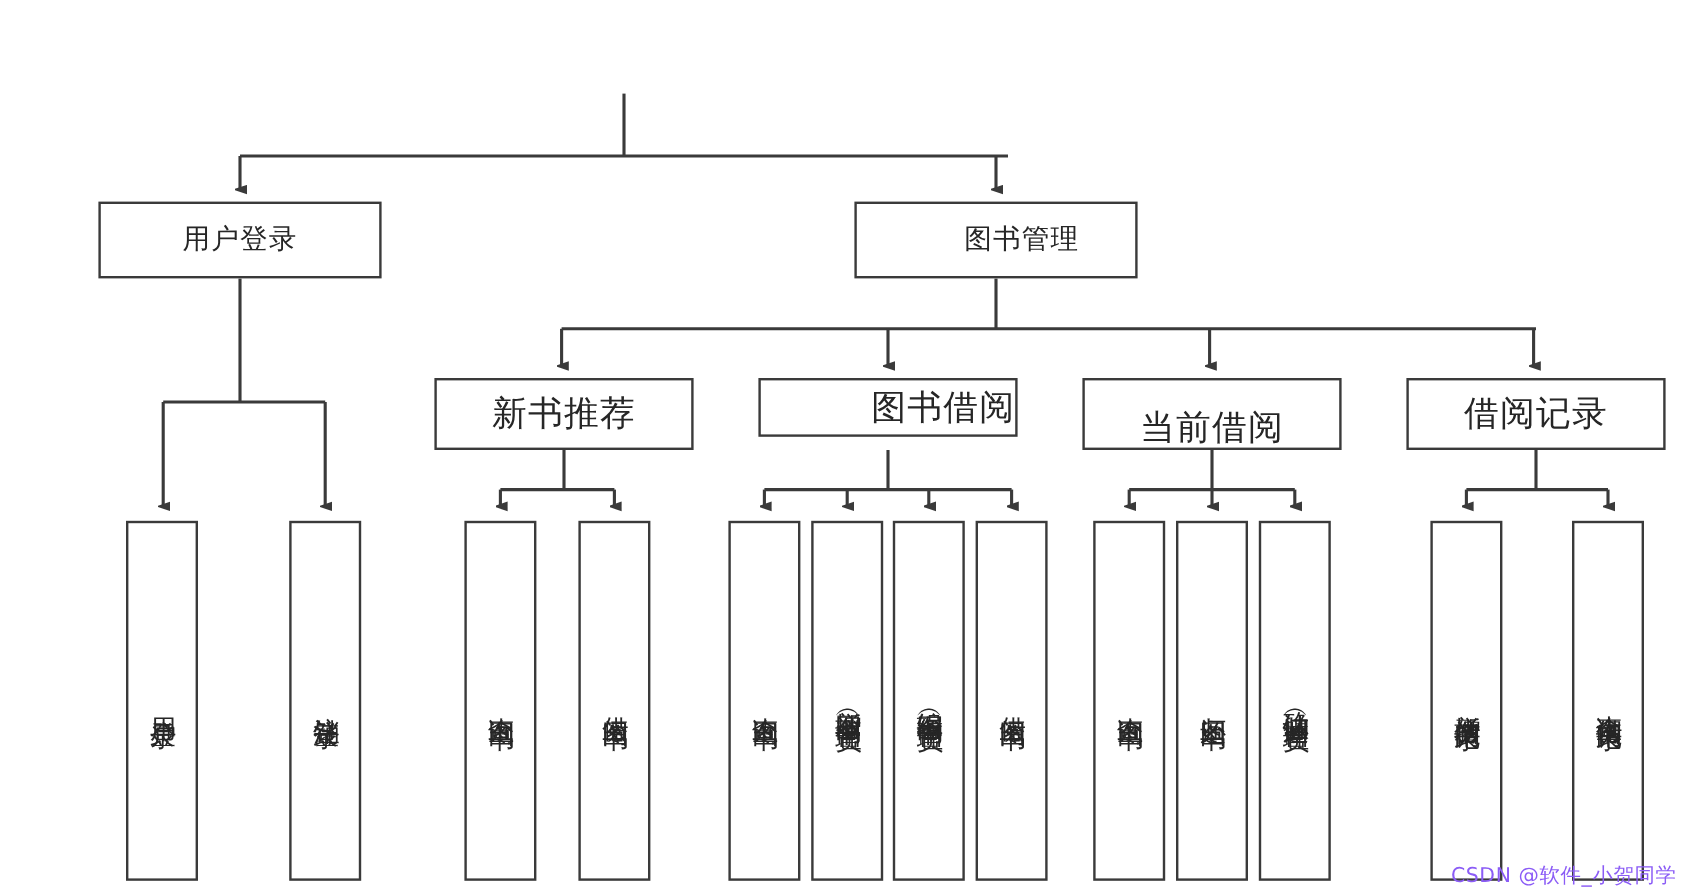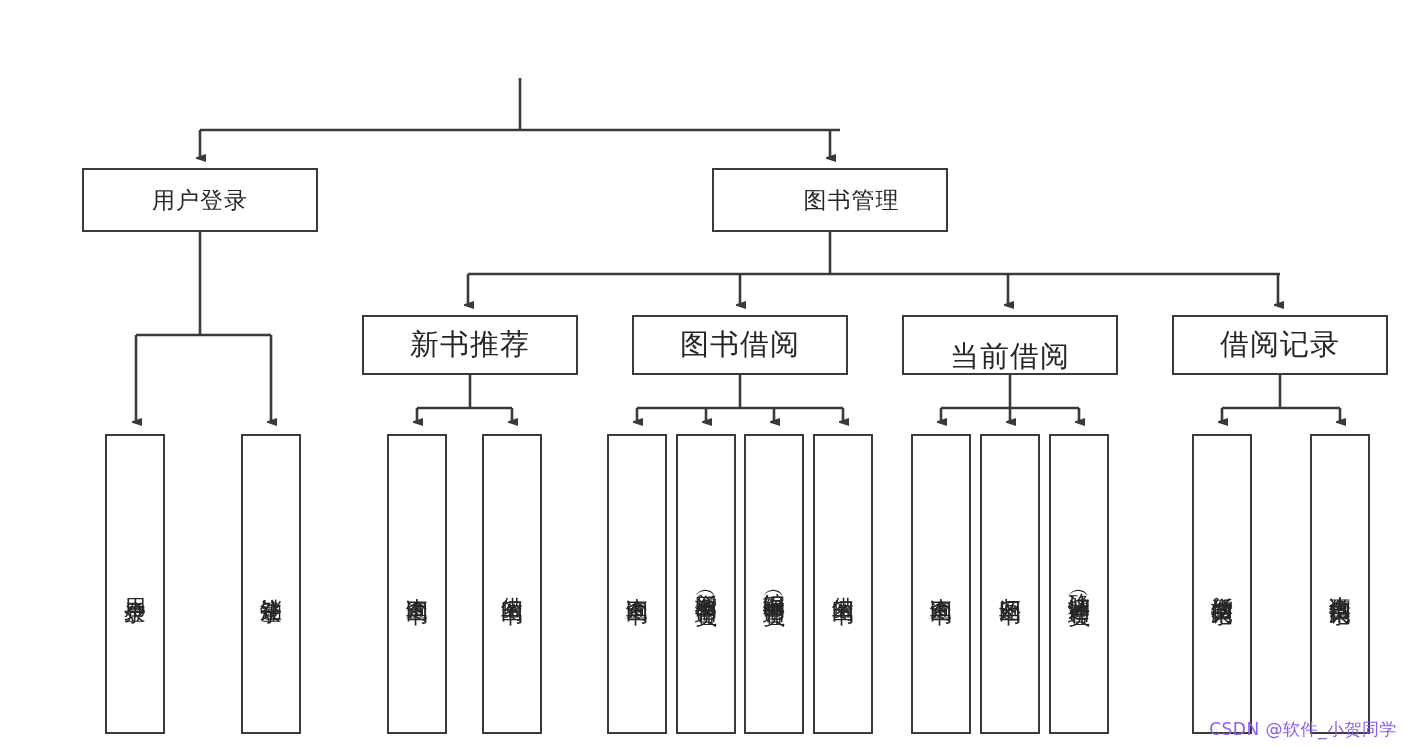--- a/index.html
+++ b/index.html
@@ -136,21 +136,21 @@
   </div>
 
   <div class="node level-1" style="left:712px; top:168px; width:236px; height:64px;padding-left:43px;">
     <span class="node-label">图书管理</span>
   </div>
 
   <div class="node level-2" style="left:362px; top:315px; width:216px; height:60px;">
     <span class="node-label">新书推荐</span>
   </div>
 
-  <div class="node level-2" style="left:632px; top:315px; width:216px; height:60px;">
+  <div class="node level-2" style="left:632px; top:315px; width:216px; height:49px;justify-content:flex-end;">
     <span class="node-label">图书借阅</span>
   </div>
 
   <div class="node level-2" style="left:902px; top:315px; width:216px; height:60px;align-items:flex-end;">
     <span class="node-label">当前借阅</span>
   </div>
 
   <div class="node level-2" style="left:1172px; top:315px; width:216px; height:60px;">
     <span class="node-label">借阅记录</span>
   </div>

